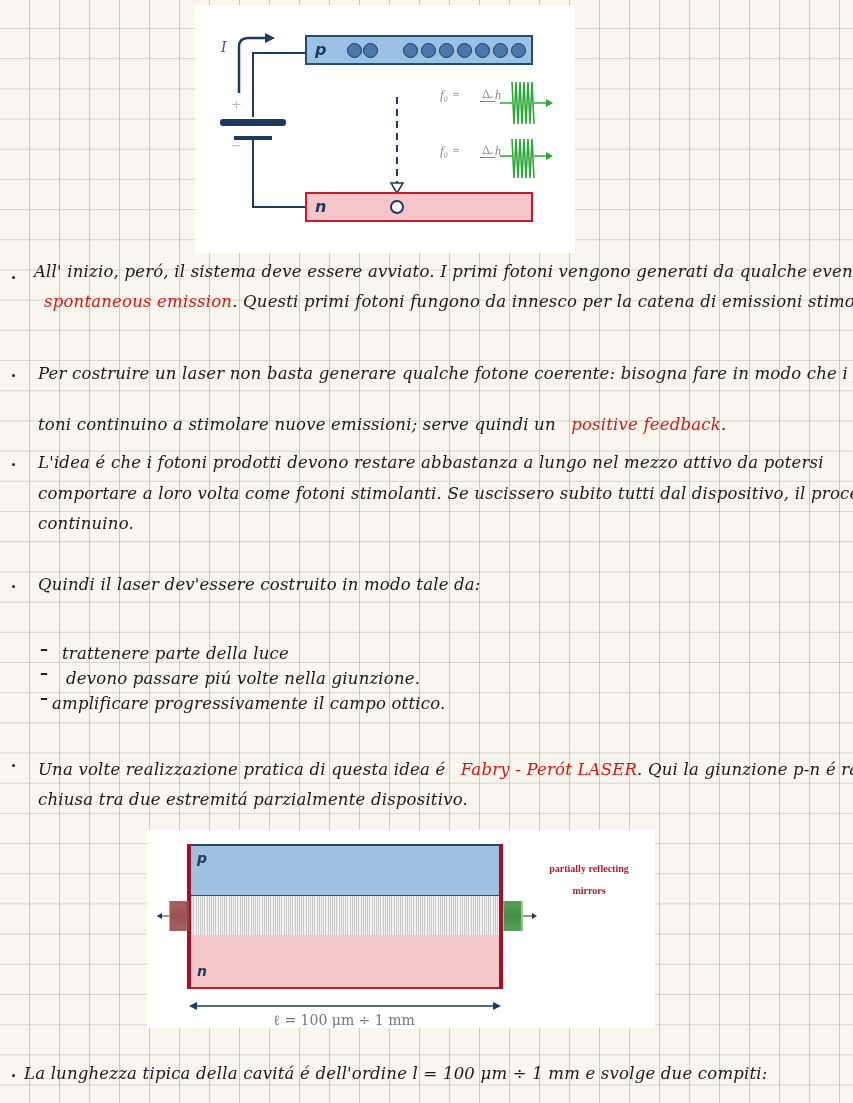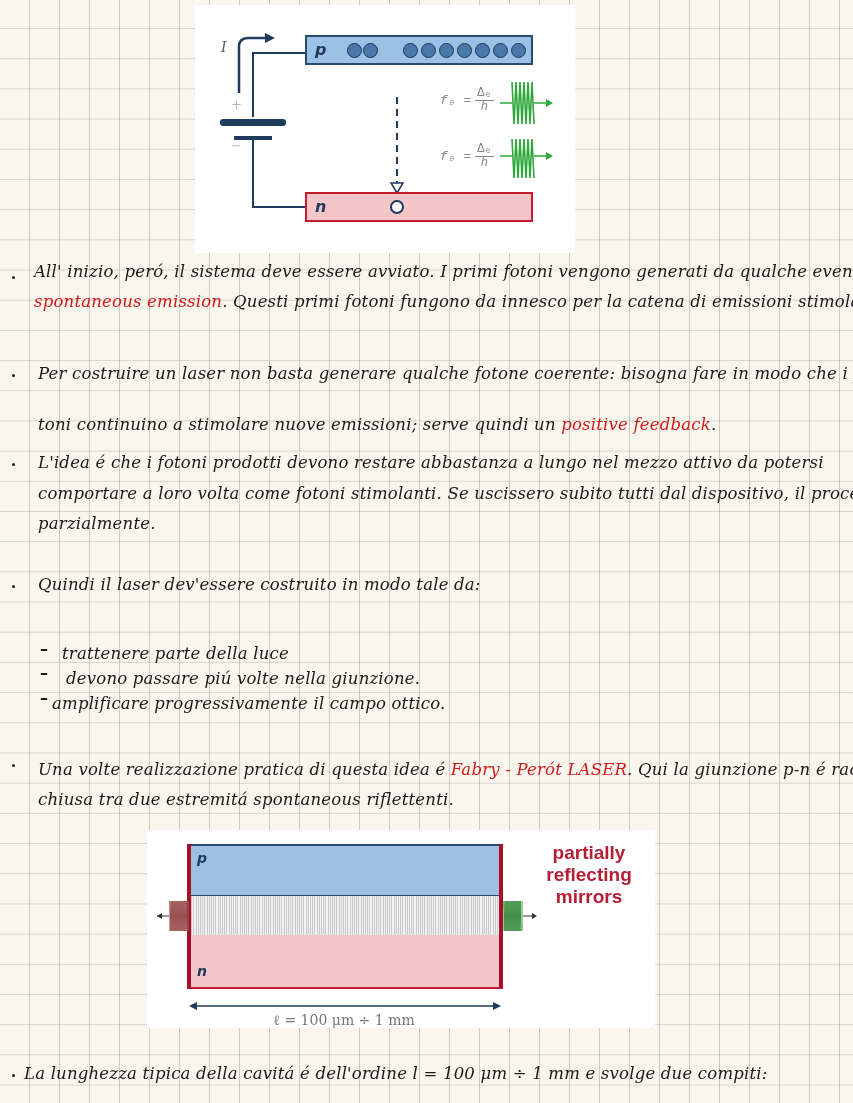--- a/index.html
+++ b/index.html
@@ -8,46 +8,46 @@
     background-color: #f9f6ee;
     background-image:
       linear-gradient(to right, rgba(170,165,155,0.55) 1px, transparent 1px),
       linear-gradient(to bottom, rgba(190,185,175,0.55) 1px, transparent 1px);
     background-size: 30px 30px, 30px 30.2px;
     background-position: 29px 0, 0 28px;
     font-family: "DejaVu Serif", serif;
     color: #1a1a1a;
   }
   .hand { font-family: "DejaVu Serif", serif; font-style: italic; font-size: 16.5px; letter-spacing: 0.2px; }
-  .red { color: #d11a1a; }
+  .red { color: #d11a1a; margin-left: 10px; }
   .abs { position: absolute; }
   .bullet { position: absolute; width: 3px; height: 3px; background: #222; border-radius: 50%; }
   .line { position: absolute; white-space: nowrap; }
   .dash { position: absolute; font-weight: bold; font-size: 16px; }
 
   
   #fig1 { position: absolute; left: 195px; top: 5px; width: 380px; height: 248px; background: #ffffff; }
   #fig1 .pbar { position: absolute; left: 110px; top: 30px; width: 228px; height: 30px; background: #9cc1e6; border: 2px solid #2a4a6e; box-sizing: border-box; }
   #fig1 .nbar { position: absolute; left: 110px; top: 187px; width: 228px; height: 30px; background: #f4c6c9; border: 2px solid #c41b2d; box-sizing: border-box; }
   #fig1 .lbl { position: absolute; font-family: "DejaVu Sans", sans-serif; font-weight: bold; font-style: italic; color: #1e3a5c; font-size: 16px; }
   #fig1 .hole { position: absolute; width: 15px; height: 15px; border-radius: 50%; background: #4a78a8; border: 1.5px solid #1e3a5c; box-sizing: border-box; }
-  #fig1 .eq { position: absolute; font-family: Liberation Mono, monospace; font-style: italic; color: #888; font-size: 13px; display: flex; align-items: center; gap: 4px; }
-  #fig1 .frac { display: inline-flex; flex-direction: column; align-items: center; font-size: 12px; line-height: 13px; }
+  #fig1 .eq { position: absolute; font-family: Liberation Serif, serif; font-style: italic; color: #888; font-size: 13px; display: flex; align-items: center; gap: 20px; }
+  #fig1 .frac { display: inline-flex; align-items: center; font-size: 12px; line-height: 13px; }
   #fig1 .frac .num { border-bottom: 1px solid #888; padding: 0 2px; font-style: normal; }
   .wave { position: absolute; }
 
   
   #fig2 { position: absolute; left: 147px; top: 830px; width: 508px; height: 198px; background: #ffffff; }
   #fig2 .cav-p { position: absolute; left: 42px; top: 14px; width: 310px; height: 51px; background: #9ec1e2; border-top: 2px solid #2a4a6e; }
   #fig2 .cav-mid { position: absolute; left: 42px; top: 65px; width: 310px; height: 40px; border-top: 1.5px solid #2a4a6e; border-bottom: 2px solid #c41b2d;
     background: repeating-linear-gradient(90deg, #c9c9c9 0px, #c9c9c9 1px, #f2f2f2 1px, #f2f2f2 2.2px); }
   #fig2 .cav-n { position: absolute; left: 42px; top: 105px; width: 310px; height: 52px; background: #f3c6c9; border-bottom: 2px solid #c41b2d; }
   #fig2 .mirror { position: absolute; top: 14px; width: 4px; height: 145px; background: #a8102a; }
   #fig2 .lbl { position: absolute; font-family: "DejaVu Sans", sans-serif; font-weight: bold; font-style: italic; color: #1e3a5c; font-size: 14px; }
-  #fig2 .mirror-text { position: absolute; left: 372px; top: 12px; width: 140px; text-align: center; font-family: Liberation Sans, sans-serif; font-weight: bold; color: #b51e33; font-size: 19px; line-height: 22px; }
+  #fig2 .mirror-text { position: absolute; left: 372px; top: 28px; width: 140px; text-align: center; font-family: Liberation Serif, serif; font-weight: bold; color: #b51e33; font-size: 10px; line-height: 22px; }
   #fig2 .len { position: absolute; left: 42px; top: 182px; width: 310px; text-align: center; font-family: "DejaVu Serif", serif; font-size: 14px; color: #777; }
 </style>
 </head>
 <body>
 
 <div id="fig1">
   <svg class="abs" style="left:0;top:0" width="380" height="248">
 
     <path d="M 44 88 L 44 42 Q 44 33 53 33 L 70 33" fill="none" stroke="#1e3a5c" stroke-width="2.5"></path>
     <polygon points="70,28 80,33 70,38" fill="#1e3a5c"></polygon>
@@ -130,41 +130,41 @@
 </div>
 
 <div class="bullet" style="left:12px;top:463px"></div>
 <div class="line hand" style="left:38px;top:453px">
   <span>L'idea é che i fotoni prodotti devono restare abbastanza a lungo nel mezzo attivo da potersi</span>
 </div>
 <div class="line hand" style="left:38px;top:484px">
   <span>comportare a loro volta come fotoni stimolanti. Se uscissero subito tutti dal dispositivo, il processo si</span>
 </div>
 <div class="line hand" style="left:38px;top:514px">
-  <span>parzialmente.</span>
+  <span>continuino.</span>
 </div>
 
 <div class="bullet" style="left:12px;top:585px"></div>
 <div class="line hand" style="left:38px;top:575px">
   <span>Quindi il laser dev'essere costruito in modo tale da:</span>
 </div>
 
 <span class="dash" style="left:40px;top:640px">–</span>
 <div class="line hand" style="left:62px;top:644px">trattenere parte della luce</div>
 <span class="dash" style="left:40px;top:664px">–</span>
 <div class="line hand" style="left:66px;top:669px">devono passare piú volte nella giunzione.</div>
 <span class="dash" style="left:40px;top:689px">–</span>
 <div class="line hand" style="left:52px;top:694px">amplificare progressivamente il campo ottico.</div>
 
 <div class="bullet" style="left:12px;top:764px"></div>
 <div class="line hand" style="left:38px;top:760px">
   <span>Una volte realizzazione pratica di questa idea é </span><span class="red">Fabry - Perót LASER</span><span>. Qui la giunzione p-n é rac-</span>
 </div>
 <div class="line hand" style="left:38px;top:790px">
-  <span>chiusa tra due estremitá spontaneous riflettenti.</span>
+  <span>chiusa tra due estremitá parzialmente dispositivo.</span>
 </div>
 
 <div id="fig2">
   <div class="cav-p">
     <span class="lbl" style="left:8px;top:4px">p</span>
   </div>
   <div class="cav-mid"></div>
   <div class="cav-n">
     <span class="lbl" style="left:8px;top:28px">n</span>
   </div>

